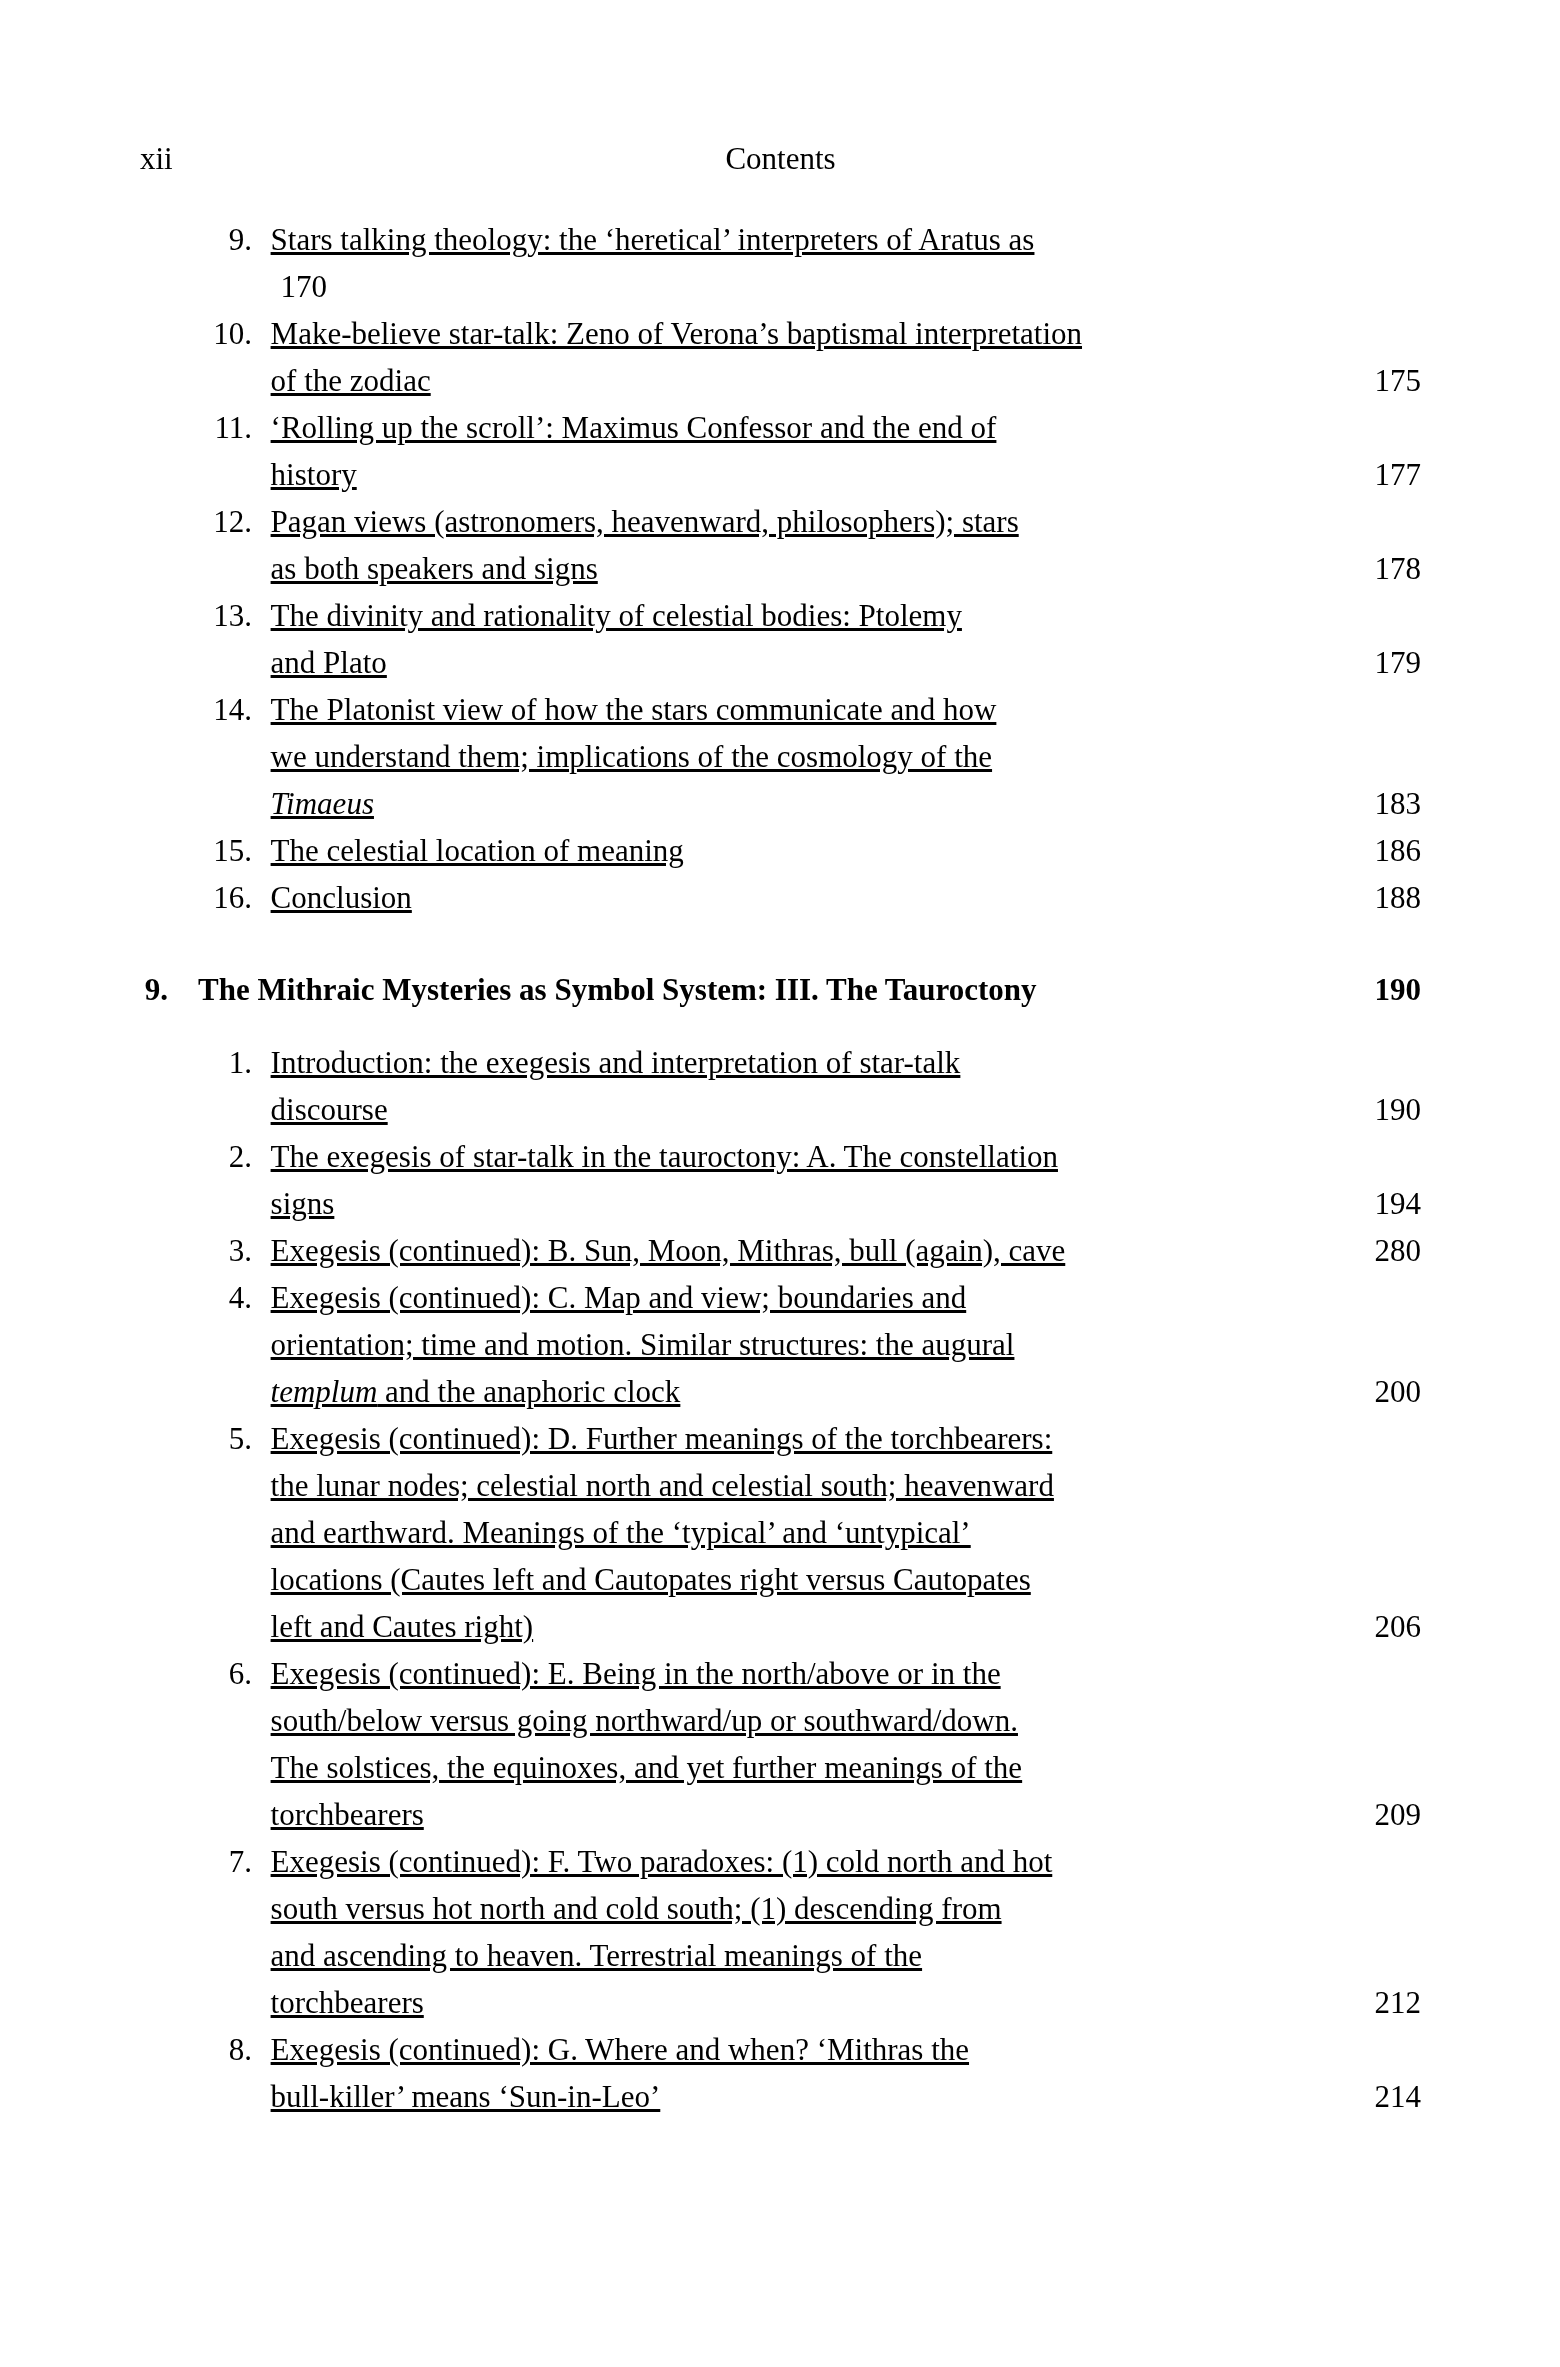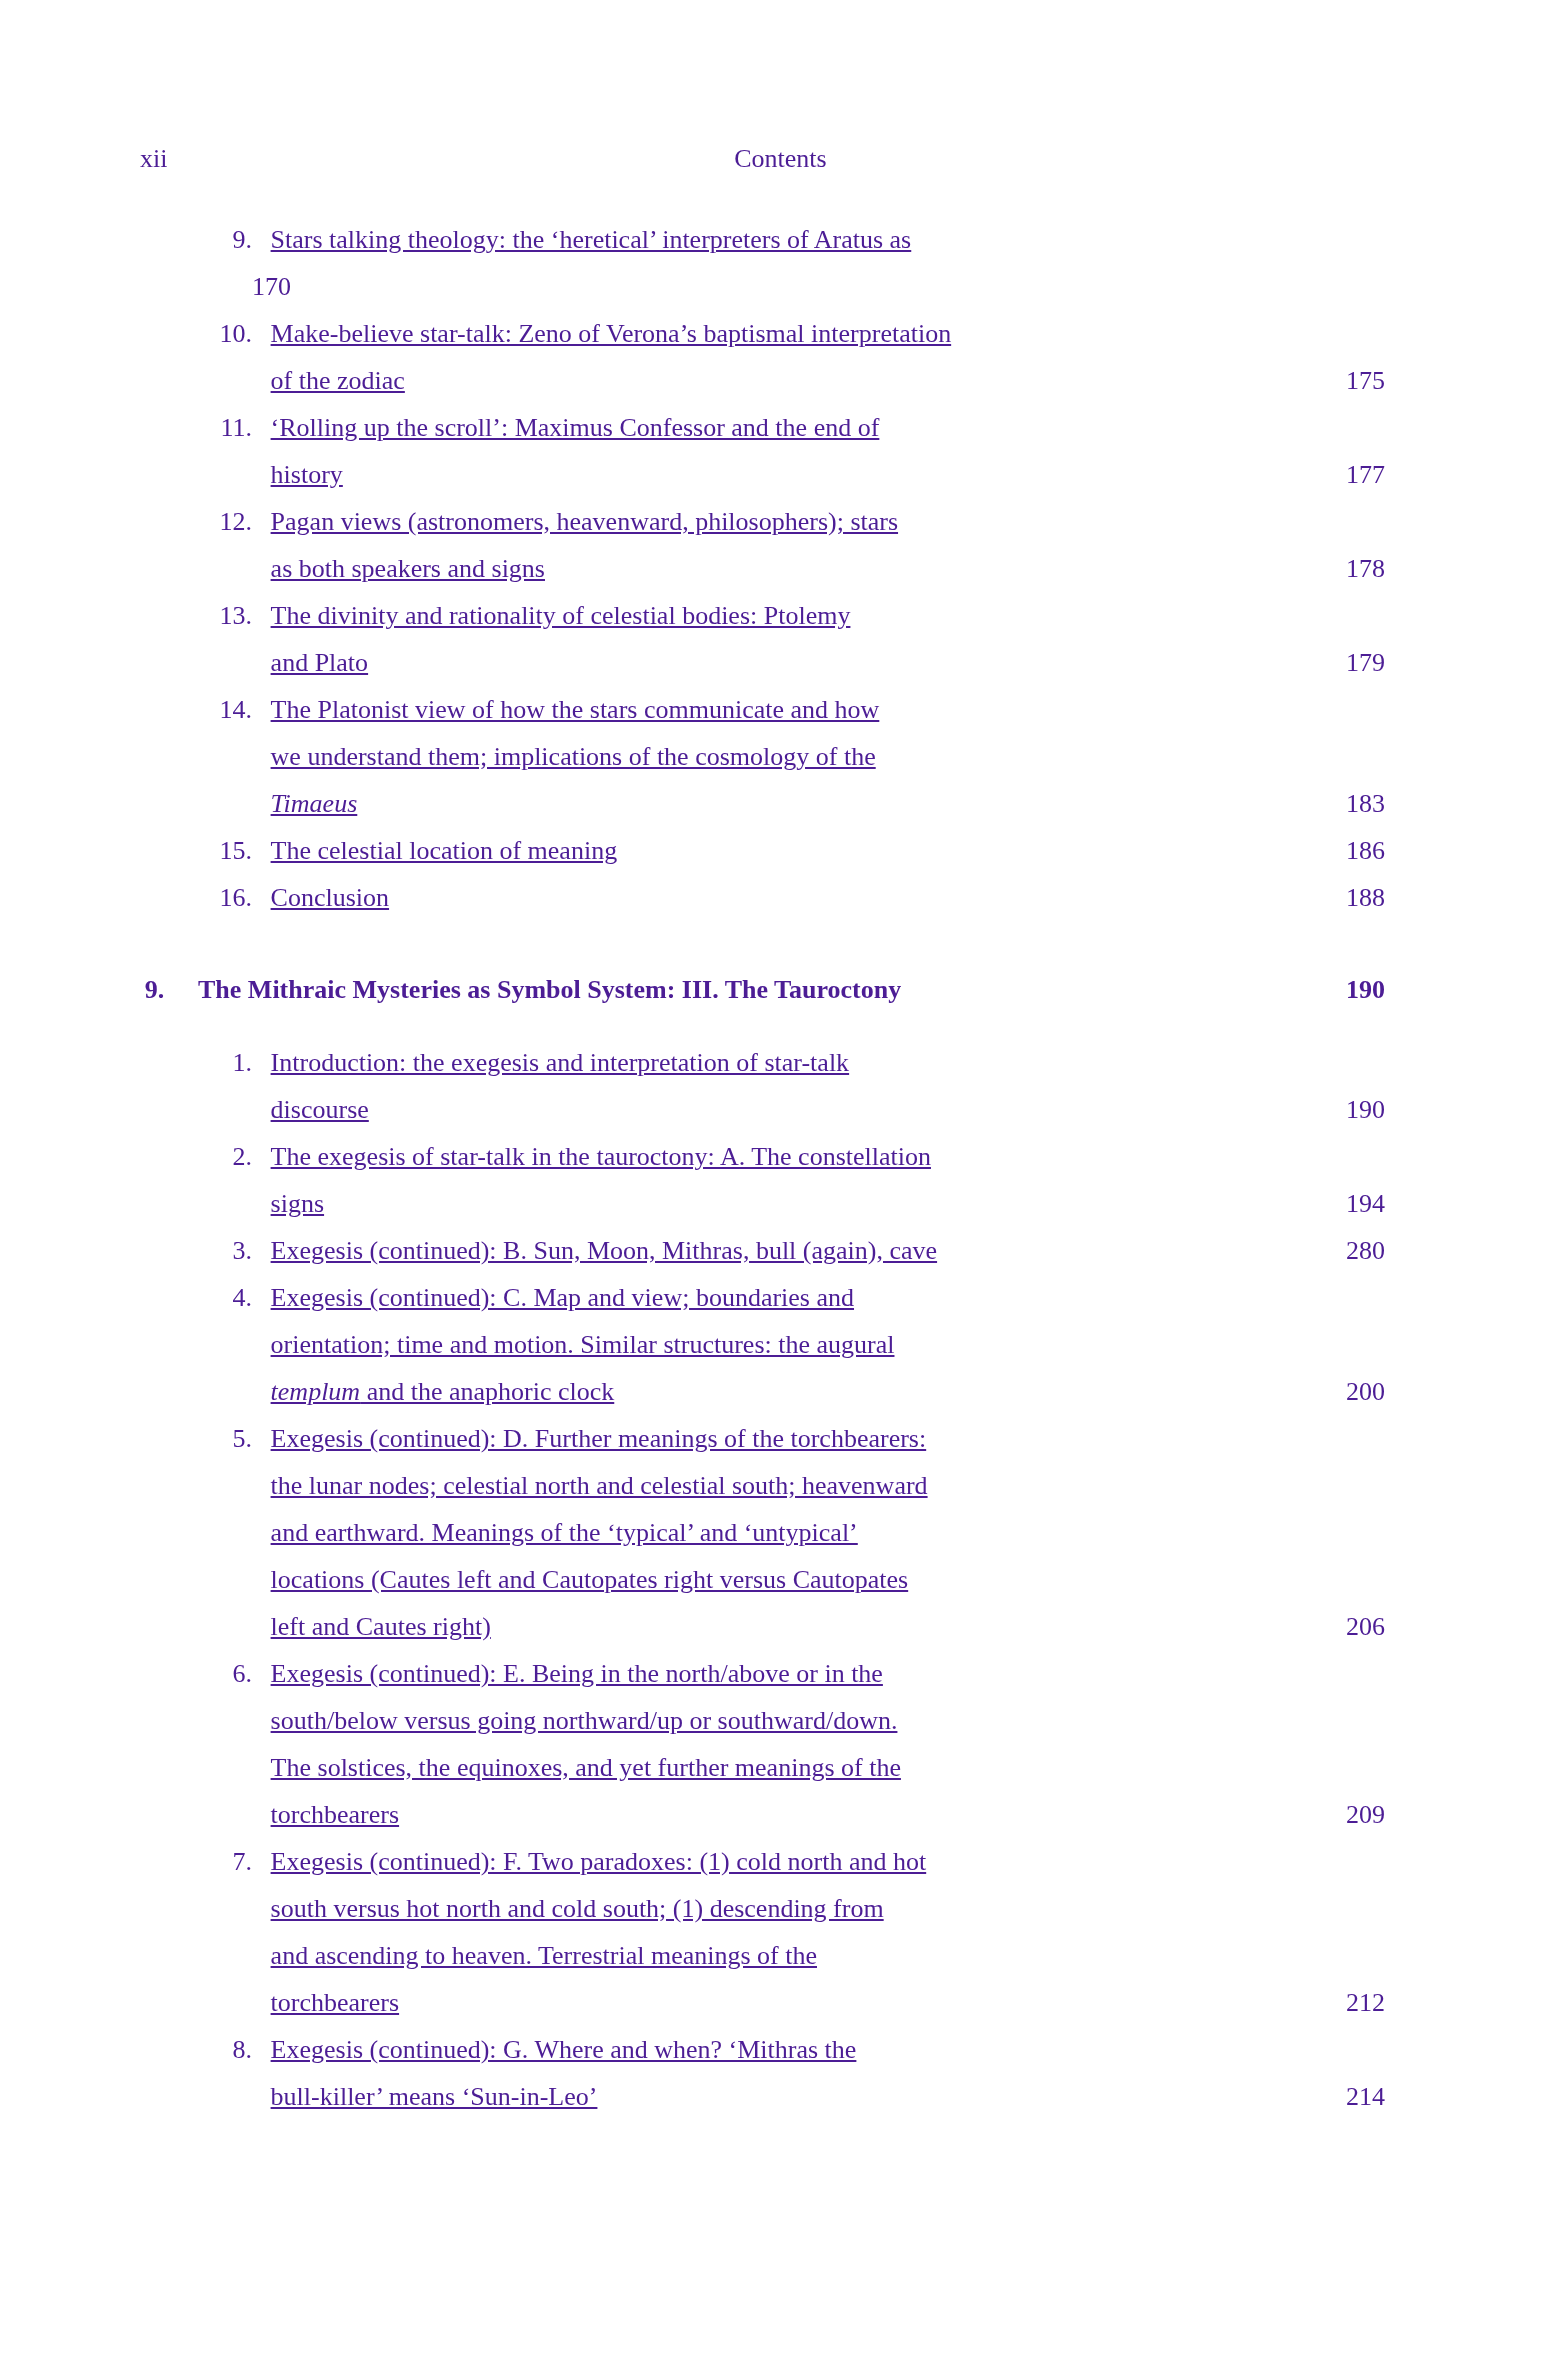--- a/index.html
+++ b/index.html
@@ -6,22 +6,22 @@
     margin: 0;
     padding: 0;
     background: #f4f4f2;
   }
   .book-page {
     position: relative;
     width: 1561px;
     height: 2368px;
     background: #ffffff;
     font-family: "Liberation Serif", "DejaVu Serif", serif;
-    color: #4c1d95;
-    font-size: 26px;
+    color: #000000;
+    font-size: 31px;
     line-height: 47px;
     box-sizing: border-box;
     padding: 135px 140px 0 140px;
     overflow: hidden;
   }
   .page-header {
     position: relative;
     height: 47px;
   }
   .folio {
@@ -50,20 +50,21 @@
     text-align: right;
   }
   .text {
     flex: 1 1 auto;
     padding-left: 18.6px;
     text-decoration: underline;
   }
   .pageno {
     width: 75px;
     flex: 0 0 75px;
+    text-align: right;
   }
   .chapter-row {
     display: flex;
     align-items: baseline;
     font-weight: bold;
     margin-top: 45px;
     margin-bottom: 26px;
   }
   .chapter-num {
     width: 58px;

